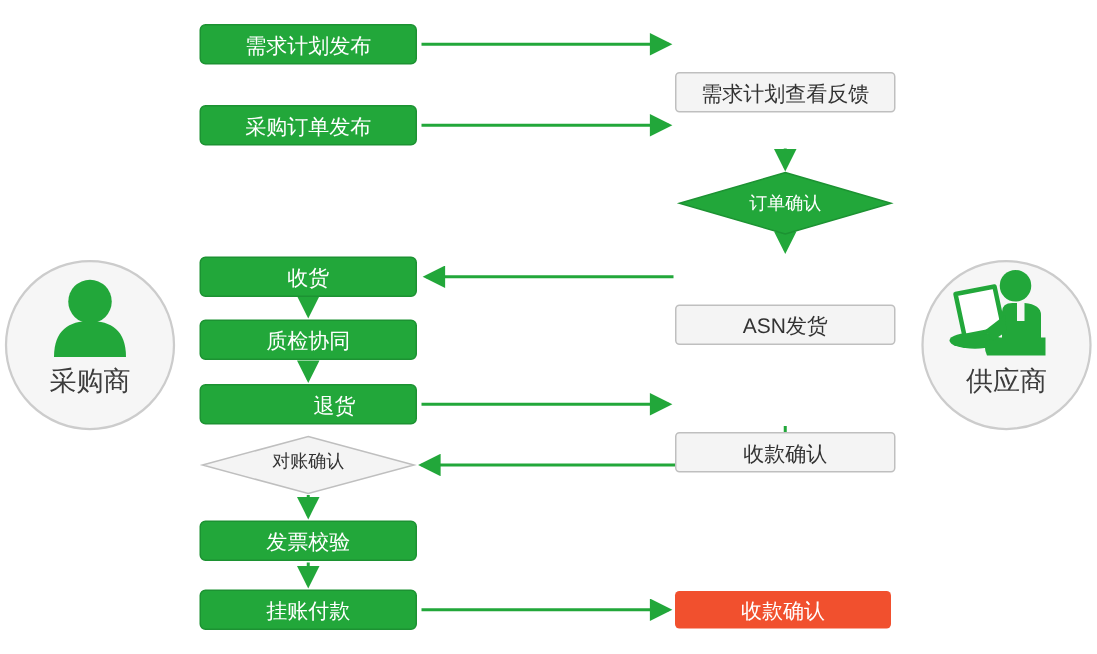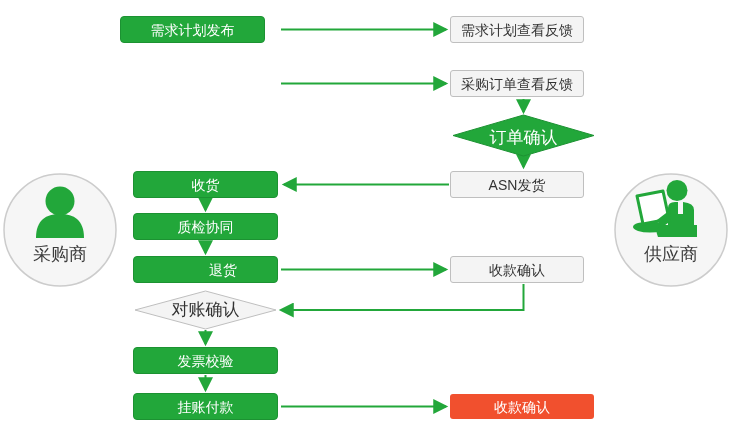--- a/index.html
+++ b/index.html
@@ -55,37 +55,38 @@
     white-space: nowrap;
   }
   .box-green {
     width: 145px; height: 27px;
     background: var(--green, #22a73a);
     border: 1px solid var(--green-border, #1c9232);
     border-radius: 4px;
     color: #ffffff;
   }
   .box-gray {
-    width: 134px; height: 27px;
+    width: 147px; height: 27px;
     background: var(--gray-fill, #f4f4f4);
     border: 1px solid var(--gray-border, #bfbfbf);
     border-radius: 3px;
     color: var(--text-dark, #333333);
+    margin-top: 32px;
   }
   .box-red {
     width: 144px; height: 25px;
     background: var(--red, #f1502e);
     border-radius: 3px;
     color: #ffffff;
   }
   .diamond-label {
     position: absolute;
     width: 141px;
     text-align: center;
-    font-size: 17px;
+    font-size: 12px;
     line-height: 1;
     white-space: nowrap;
   }
   .diamond-label.on-green { color: #ffffff; }
   .diamond-label.on-gray  { color: var(--text-dark, #333333); }
   .actor-label {
     position: absolute;
     width: 100px;
     text-align: center;
     font-size: 18px;
@@ -132,29 +133,29 @@
     <line class="conn" x1="281" y1="269.5" x2="446" y2="269.5" marker-end="url(#arrow)"></line>
     <polyline class="conn" points="523.5,284 523.5,310 281,310" marker-end="url(#arrow)"></polyline>
     <line class="conn" x1="205.5" y1="330" x2="205.5" y2="344" marker-end="url(#arrow)"></line>
     <line class="conn" x1="205.5" y1="375" x2="205.5" y2="390" marker-end="url(#arrow)"></line>
     <line class="conn" x1="281" y1="406.5" x2="446" y2="406.5" marker-end="url(#arrow)"></line>
 
     <polygon class="diamond-green" points="523.5,115 594,135.5 523.5,156 453,135.5"></polygon>
     <polygon class="diamond-gray" points="205.5,291 276,310 205.5,329 135,310"></polygon>
   </svg>
 
-  <div class="node box-green" style="left:120px; top:16px;">需求计划发布</div>
+  <div class="node box-green" style="left:133px; top:16px;">需求计划发布</div>
+  <div class="node box-green" style="left:133px; top:70px;">采购订单发布</div>
   <div class="node box-green" style="left:133px; top:171px;">收货</div>
   <div class="node box-green" style="left:133px; top:213px;">质检协同</div>
   <div class="node box-green" style="left:133px; top:256px;padding-left:35px;">退货</div>
   <div class="node box-green" style="left:133px; top:347px;">发票校验</div>
   <div class="node box-green" style="left:133px; top:393px;">挂账付款</div>
 
   <div class="node box-gray" style="left:450px; top:16px;">需求计划查看反馈</div>
-  <div class="node box-gray" style="left:450px; top:70px;">采购订单查看反馈</div>
   <div class="node box-gray" style="left:450px; top:171px;">ASN发货</div>
   <div class="node box-gray" style="left:450px; top:256px;">收款确认</div>
   <div class="node box-red" style="left:450px; top:394px;">收款确认</div>
 
   <div class="diamond-label on-green" style="left:453px; top:129px;">订单确认</div>
   <div class="diamond-label on-gray" style="left:135px; top:301px;">对账确认</div>
 
   <div class="actor-label" style="left:10px; top:242px;">采购商</div>
   <div class="actor-label" style="left:621px; top:242px;">供应商</div>
 

